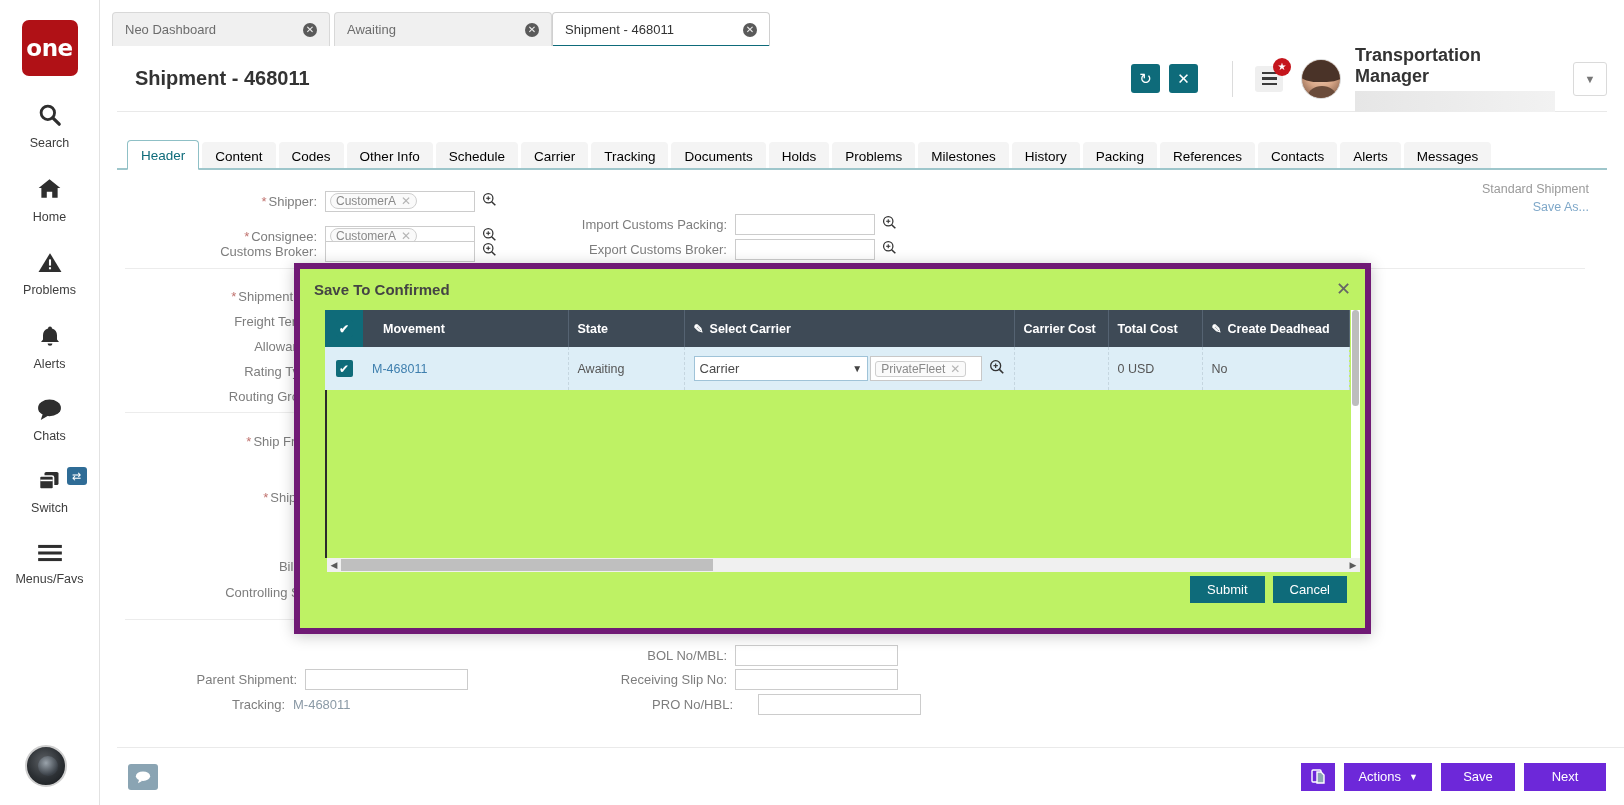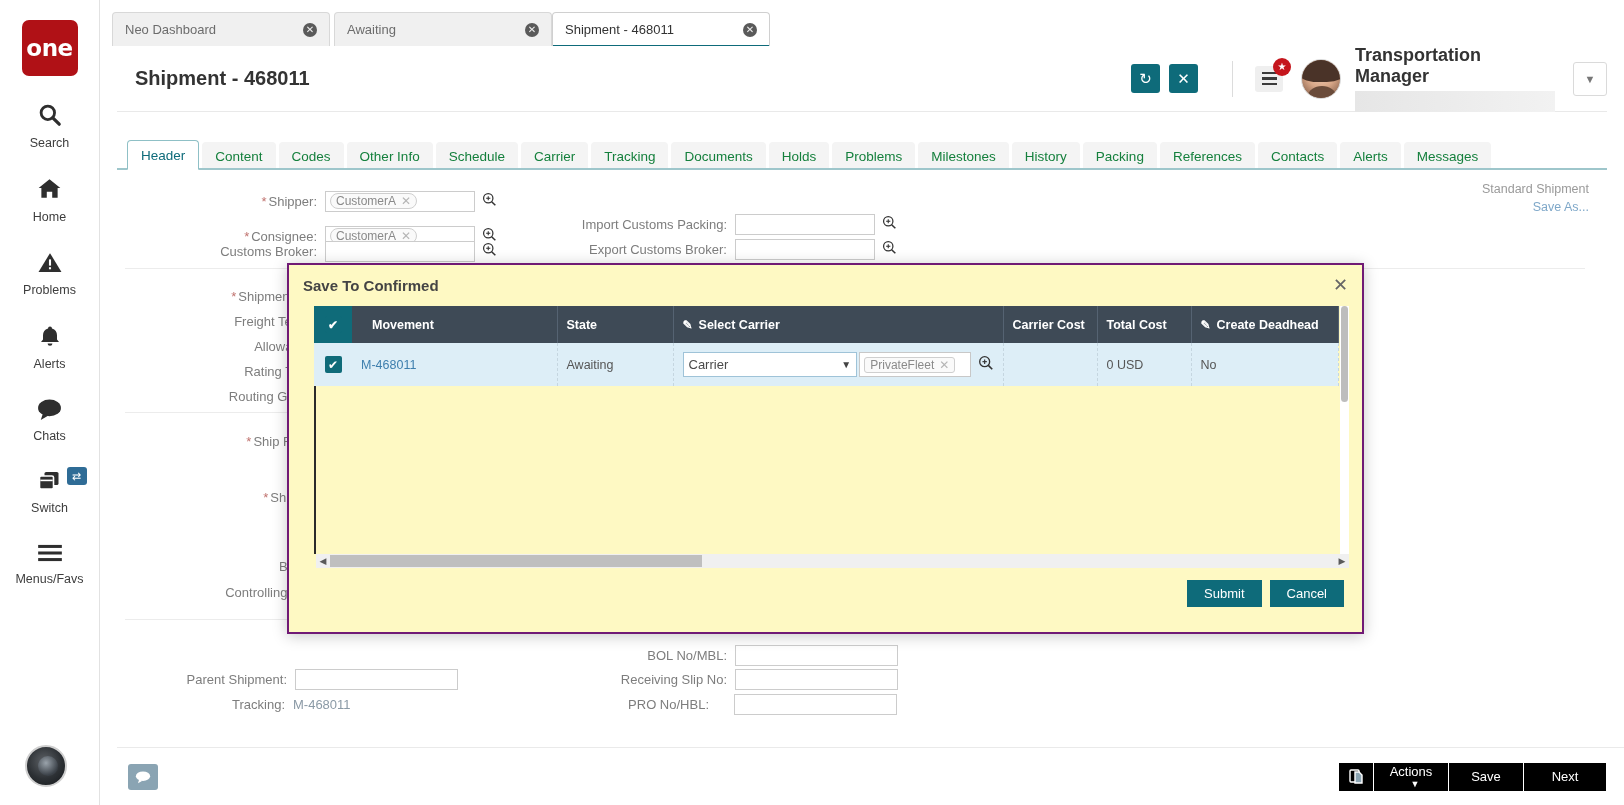--- a/index.html
+++ b/index.html
@@ -119,21 +119,21 @@
     color: #777; font-size: 11px; cursor: pointer; background: #fff;
   }
 
   
   .sectiontabs {
     position: absolute; left: 117px; top: 112px; width: 1490px; height: 58px;
     background: #fff; display: flex; align-items: flex-end; padding-left: 10px;
   }
   .stab {
     height: 28px; padding: 0 13px; background: #f4f4f4; margin-right: 3px;
-    border-radius: 4px 4px 0 0; color: #15803d; font-size: 13.5px;
+    border-radius: 4px 4px 0 0; color: #000000; font-size: 13.5px;
     display: flex; align-items: center; cursor: pointer;
   }
   .stab.active {
     background: #ffffff; color: #0e6b7a;
     border: 1px solid #8fc0c6; border-bottom: 1px solid #fff;
     position: relative; z-index: 3; height: 30px;
   }
   .stab-underline {
     position: absolute; left: 117px; top: 168px; width: 1490px; height: 2px; background: #9ec6cb;
   }
@@ -155,23 +155,23 @@
   .chip .x { margin-left: 5px; color: #b5b5b5; cursor: pointer; }
   .magnify { margin-left: 7px; color: #3a3a3a; font-size: 15px; cursor: pointer; }
   .divider-line { position: absolute; height: 1px; background: #ececec; }
   .topright-meta { position: absolute; right: 18px; top: 10px; text-align: right; }
   .topright-meta .m1 { color: #9a9a9a; font-size: 12.5px; }
   .topright-meta .m2 { color: #7fa8c9; font-size: 12.5px; margin-top: 4px; cursor: pointer; }
   .plainval { color: #8b9aa6; font-size: 13px; margin-left: 8px; }
 
   
   .modal {
-    position: absolute; left: 287px; top: 263px; width: 1077px; height: 371px;
-    background: #fef9c3; box-shadow: 0 2px 14px rgba(0,0,0,0.22);
-    border: 2px solid #701a75;
+    position: absolute; left: 294px; top: 263px; width: 1077px; height: 371px;
+    background: #bef264; box-shadow: 0 2px 14px rgba(0,0,0,0.22);
+    border: 6px solid #701a75;
   }
   .modal-head {
     height: 32px; display: flex; align-items: center; padding: 0 14px;
     font-size: 15px; font-weight: bold; color: #444; margin-top: 4px;
   }
   .modal-close { margin-left: auto; font-size: 18px; color: #666; cursor: pointer; font-weight: normal; }
   .grid-wrap { position: absolute; left: 25px; top: 41px; width: 1035px; height: 262px; }
   .grid-scrollbar-v {
     position: absolute; right: 0; top: 0; width: 9px; height: 248px; background: #fff;
   }
@@ -223,23 +223,23 @@
   .bottombar {
     position: absolute; left: 117px; bottom: 0; width: 1507px; height: 58px;
     background: #fff; border-top: 1px solid #eaeaea; display: flex; align-items: center;
   }
   .chatbtn {
     width: 30px; height: 26px; background: #8aa4b3; border-radius: 3px; margin-left: 11px;
     display: flex; align-items: center; justify-content: center; color: #fff; font-size: 14px; cursor: pointer;
   }
   .bbtns { margin-left: auto; display: flex; align-items: center; margin-right: 18px; }
   .greybtn {
-    background: #000000; color: #fff; border: none; height: 28px; min-width: 74px; padding: 0 14px;
-    font-size: 13px; cursor: pointer; margin-left: 1px; display: flex; align-items: center;
-    justify-content: center; font-family: "Liberation Sans", sans-serif; flex-direction: column;
+    background: #6d28d9; color: #fff; border: none; height: 28px; min-width: 74px; padding: 0 14px;
+    font-size: 13px; cursor: pointer; margin-left: 9px; display: flex; align-items: center;
+    justify-content: center; font-family: "Liberation Sans", sans-serif;
   }
   .greybtn.icononly { min-width: 34px; padding: 0; }
   .greybtn .cv { margin-left: 8px; font-size: 9px; }
 </style>
 </head>
 <body>
 
 <div class="app">
 
   <div class="leftnav">
@@ -529,38 +529,38 @@
     </div>
     <div class="frow" style="left:0; top:383px;">
       <div class="flabel" style="width:200px;">Bill To:</div>
     </div>
     <div class="frow" style="left:0; top:409px;">
       <div class="flabel" style="width:200px;">Controlling Site:</div>
     </div>
 
     <div class="divider-line" style="left:8px; top:447px; width:175px;"></div>
 
-    <div class="frow" style="left:2px; top:496px;">
+    <div class="frow" style="left:12px; top:496px;">
       <div class="flabel" style="width:168px;">Parent Shipment:</div>
       <div class="finput" style="width:163px;"></div>
     </div>
     <div class="frow" style="left:0; top:521px;">
       <div class="flabel" style="width:168px;">Tracking:</div>
       <div class="plainval">M-468011</div>
     </div>
 
     <div class="frow" style="left:430px; top:472px;">
       <div class="flabel" style="width:180px;">BOL No/MBL:</div>
       <div class="finput" style="width:163px;"></div>
     </div>
     <div class="frow" style="left:430px; top:496px;">
       <div class="flabel" style="width:180px;">Receiving Slip No:</div>
       <div class="finput" style="width:163px;"></div>
     </div>
-    <div class="frow" style="left:412px; top:521px;gap:17px;">
+    <div class="frow" style="left:436px; top:521px;gap:17px;">
       <div class="flabel" style="width:180px;">PRO No/HBL:</div>
       <div class="finput" style="width:163px;"></div>
     </div>
   </div>
 
   <div class="modal">
     <div class="modal-head">
       <span>Save To Confirmed</span>
       <span class="modal-close">✕</span>
     </div>

